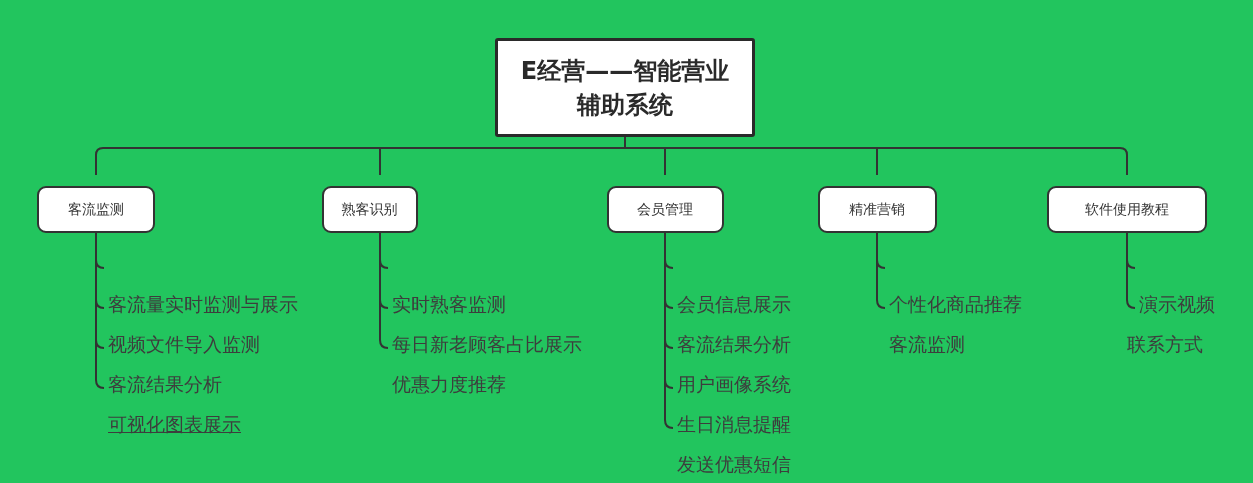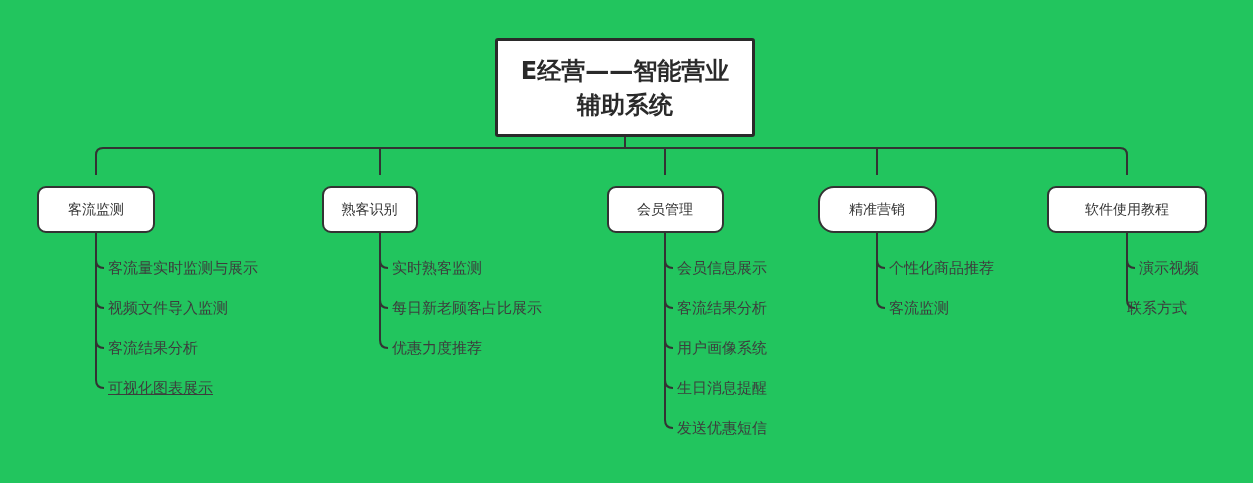--- a/index.html
+++ b/index.html
@@ -56,23 +56,24 @@
     align-items: center;
     justify-content: center;
     font-size: 14px;
     color: #333333;
     white-space: nowrap;
   }
   .leaf {
     position: absolute;
     height: 22px;
     line-height: 22px;
-    font-size: 15px;
+    font-size: 19px;
     color: #3d3d3d;
     white-space: nowrap;
+    margin-top: 36px;
   }
 </style>
 </head>
 <body>
 
 <div class="canvas">
   <svg id="connectors" viewBox="0 0 1253 483" xmlns="http://www.w3.org/2000/svg">
       <path d="M625,137 L625,148" fill="none" stroke="#333333" stroke-width="2"></path>
       <path d="M96,175 L96,155 Q96,148 103,148 L1120,148 Q1127,148 1127,155 L1127,175" fill="none" stroke="#333333" stroke-width="2"></path>
       <path d="M380,148 L380,175" fill="none" stroke="#333333" stroke-width="2"></path>
@@ -121,21 +122,21 @@
       <div class="leaf" style="left: 392px; top: 297px;">每日新老顾客占比展示</div>
       <div class="leaf" style="left: 392px; top: 337px;">优惠力度推荐</div>
       <div class="branch-box" style="left: 606.5px; width: 117px;">
         <span>会员管理</span>
       </div>
       <div class="leaf" style="left: 677px; top: 257px;">会员信息展示</div>
       <div class="leaf" style="left: 677px; top: 297px;">客流结果分析</div>
       <div class="leaf" style="left: 677px; top: 337px;">用户画像系统</div>
       <div class="leaf" style="left: 677px; top: 377px;">生日消息提醒</div>
       <div class="leaf" style="left: 677px; top: 417px;">发送优惠短信</div>
-      <div class="branch-box" style="left: 817.5px; width: 119px; border-radius: 16px;">
+      <div class="branch-box" style="left: 817.5px; width: 119px;">
         <span>精准营销</span>
       </div>
       <div class="leaf" style="left: 889px; top: 257px;">个性化商品推荐</div>
       <div class="leaf" style="left: 889px; top: 297px;">客流监测</div>
       <div class="branch-box" style="left: 1047px; width: 160px;">
         <span>软件使用教程</span>
       </div>
       <div class="leaf" style="left: 1139px; top: 257px;">演示视频</div>
       <div class="leaf" style="left: 1127px; top: 297px;">联系方式</div>
     </div>

